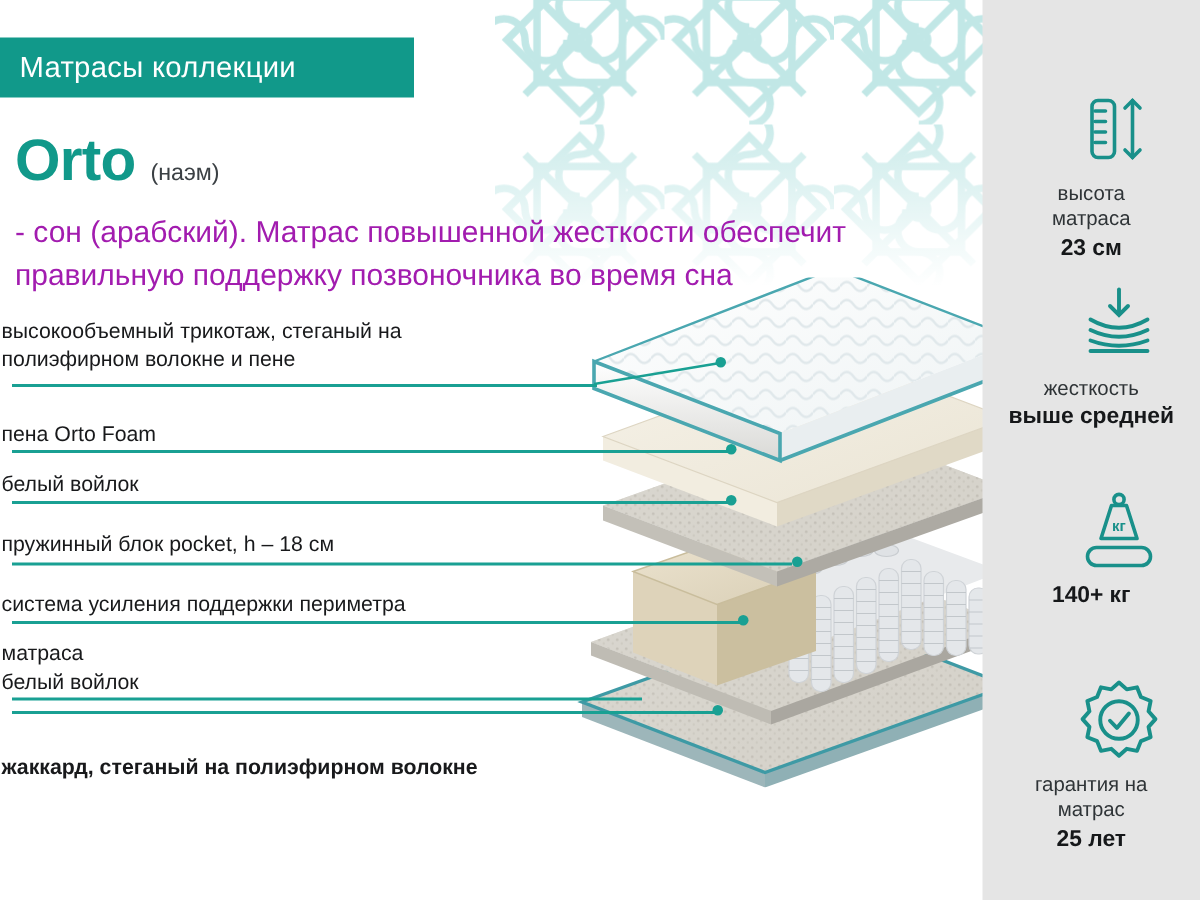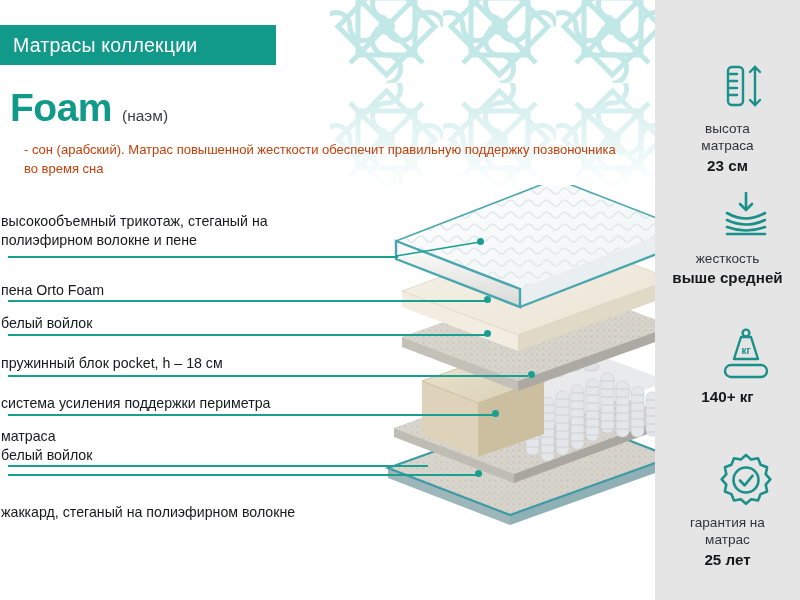--- a/index.html
+++ b/index.html
@@ -65,24 +65,24 @@
   }
   .title-translit {
     color: #3b4044;
     font-size: 15.5px;
     line-height: 1;
     padding-bottom: 4px;
   }
 
   .desc {
     position: absolute;
-    left: 24px; top: 141px;
+    left: 10px; top: 141px;
     width: 600px;
-    color: #c2410c;
-    font-size: 13px;
+    color: #a21caf;
+    font-size: 20px;
     line-height: 1.45;
   }
 
   
   .label {
     position: absolute;
     color: #18191b;
     font-size: 14.2px;
     line-height: 1.35;
     padding-left: 1px;
@@ -157,21 +157,21 @@
     </defs>
     <rect x="0" y="0" width="340" height="230" fill="url(#arab)"></rect>
   </svg>
   <div class="bg-fade"></div>
 
   <div class="banner">
     <span class="banner-text">Матрасы коллекции</span>
   </div>
 
   <div class="title-row">
-    <span class="title-main">Foam</span>
+    <span class="title-main">Orto</span>
     <span class="title-translit">(наэм)</span>
   </div>
 
   <div class="desc">- сон (арабский). Матрас повышенной жесткости обеспечит правильную поддержку позвоночника во время сна</div>
 
   <svg class="mattress" viewBox="0 0 300 340" xmlns="http://www.w3.org/2000/svg">
     <defs>
       <linearGradient id="knitTop" x1="0" y1="0" x2="1" y2="1">
         <stop offset="0" stop-color="#ffffff"></stop>
         <stop offset="1" stop-color="#eef3f4"></stop>
@@ -326,21 +326,21 @@
   <div class="dot" style="left:528px; top:371px;"></div>
 
   <div class="label" style="left:0px; top:394px; width:400px;">система усиления поддержки периметра</div>
   <div class="leader" style="left:8px; top:414px; width:487px;"></div>
   <div class="dot" style="left:492px; top:410px;"></div>
 
   <div class="label" style="left:0px; top:427px; width:360px;">матраса
 белый войлок</div>
   <div class="leader" style="left:8px; top:465px; width:420px;"></div>
 
-  <div class="label" style="left:0px; top:503px; width:470px;">жаккард, стеганый на полиэфирном волокне</div>
+  <div class="label" style="left:0px; top:503px; width:470px;font-weight:bold;">жаккард, стеганый на полиэфирном волокне</div>
   <div class="leader" style="left:8px; top:474px; width:470px;"></div>
   <div class="dot" style="left:475px; top:470px;"></div>
 
   <div class="panel">
 
     <div class="panel-block" style="top:58px;">
       <div class="panel-icon">
         <svg width="54" height="54" viewBox="0 0 54 54" xmlns="http://www.w3.org/2000/svg">
           <g fill="none" stroke="#19908a" stroke-width="2.4" stroke-linecap="round">
             <rect x="9" y="8" width="15" height="38" rx="4"></rect>

